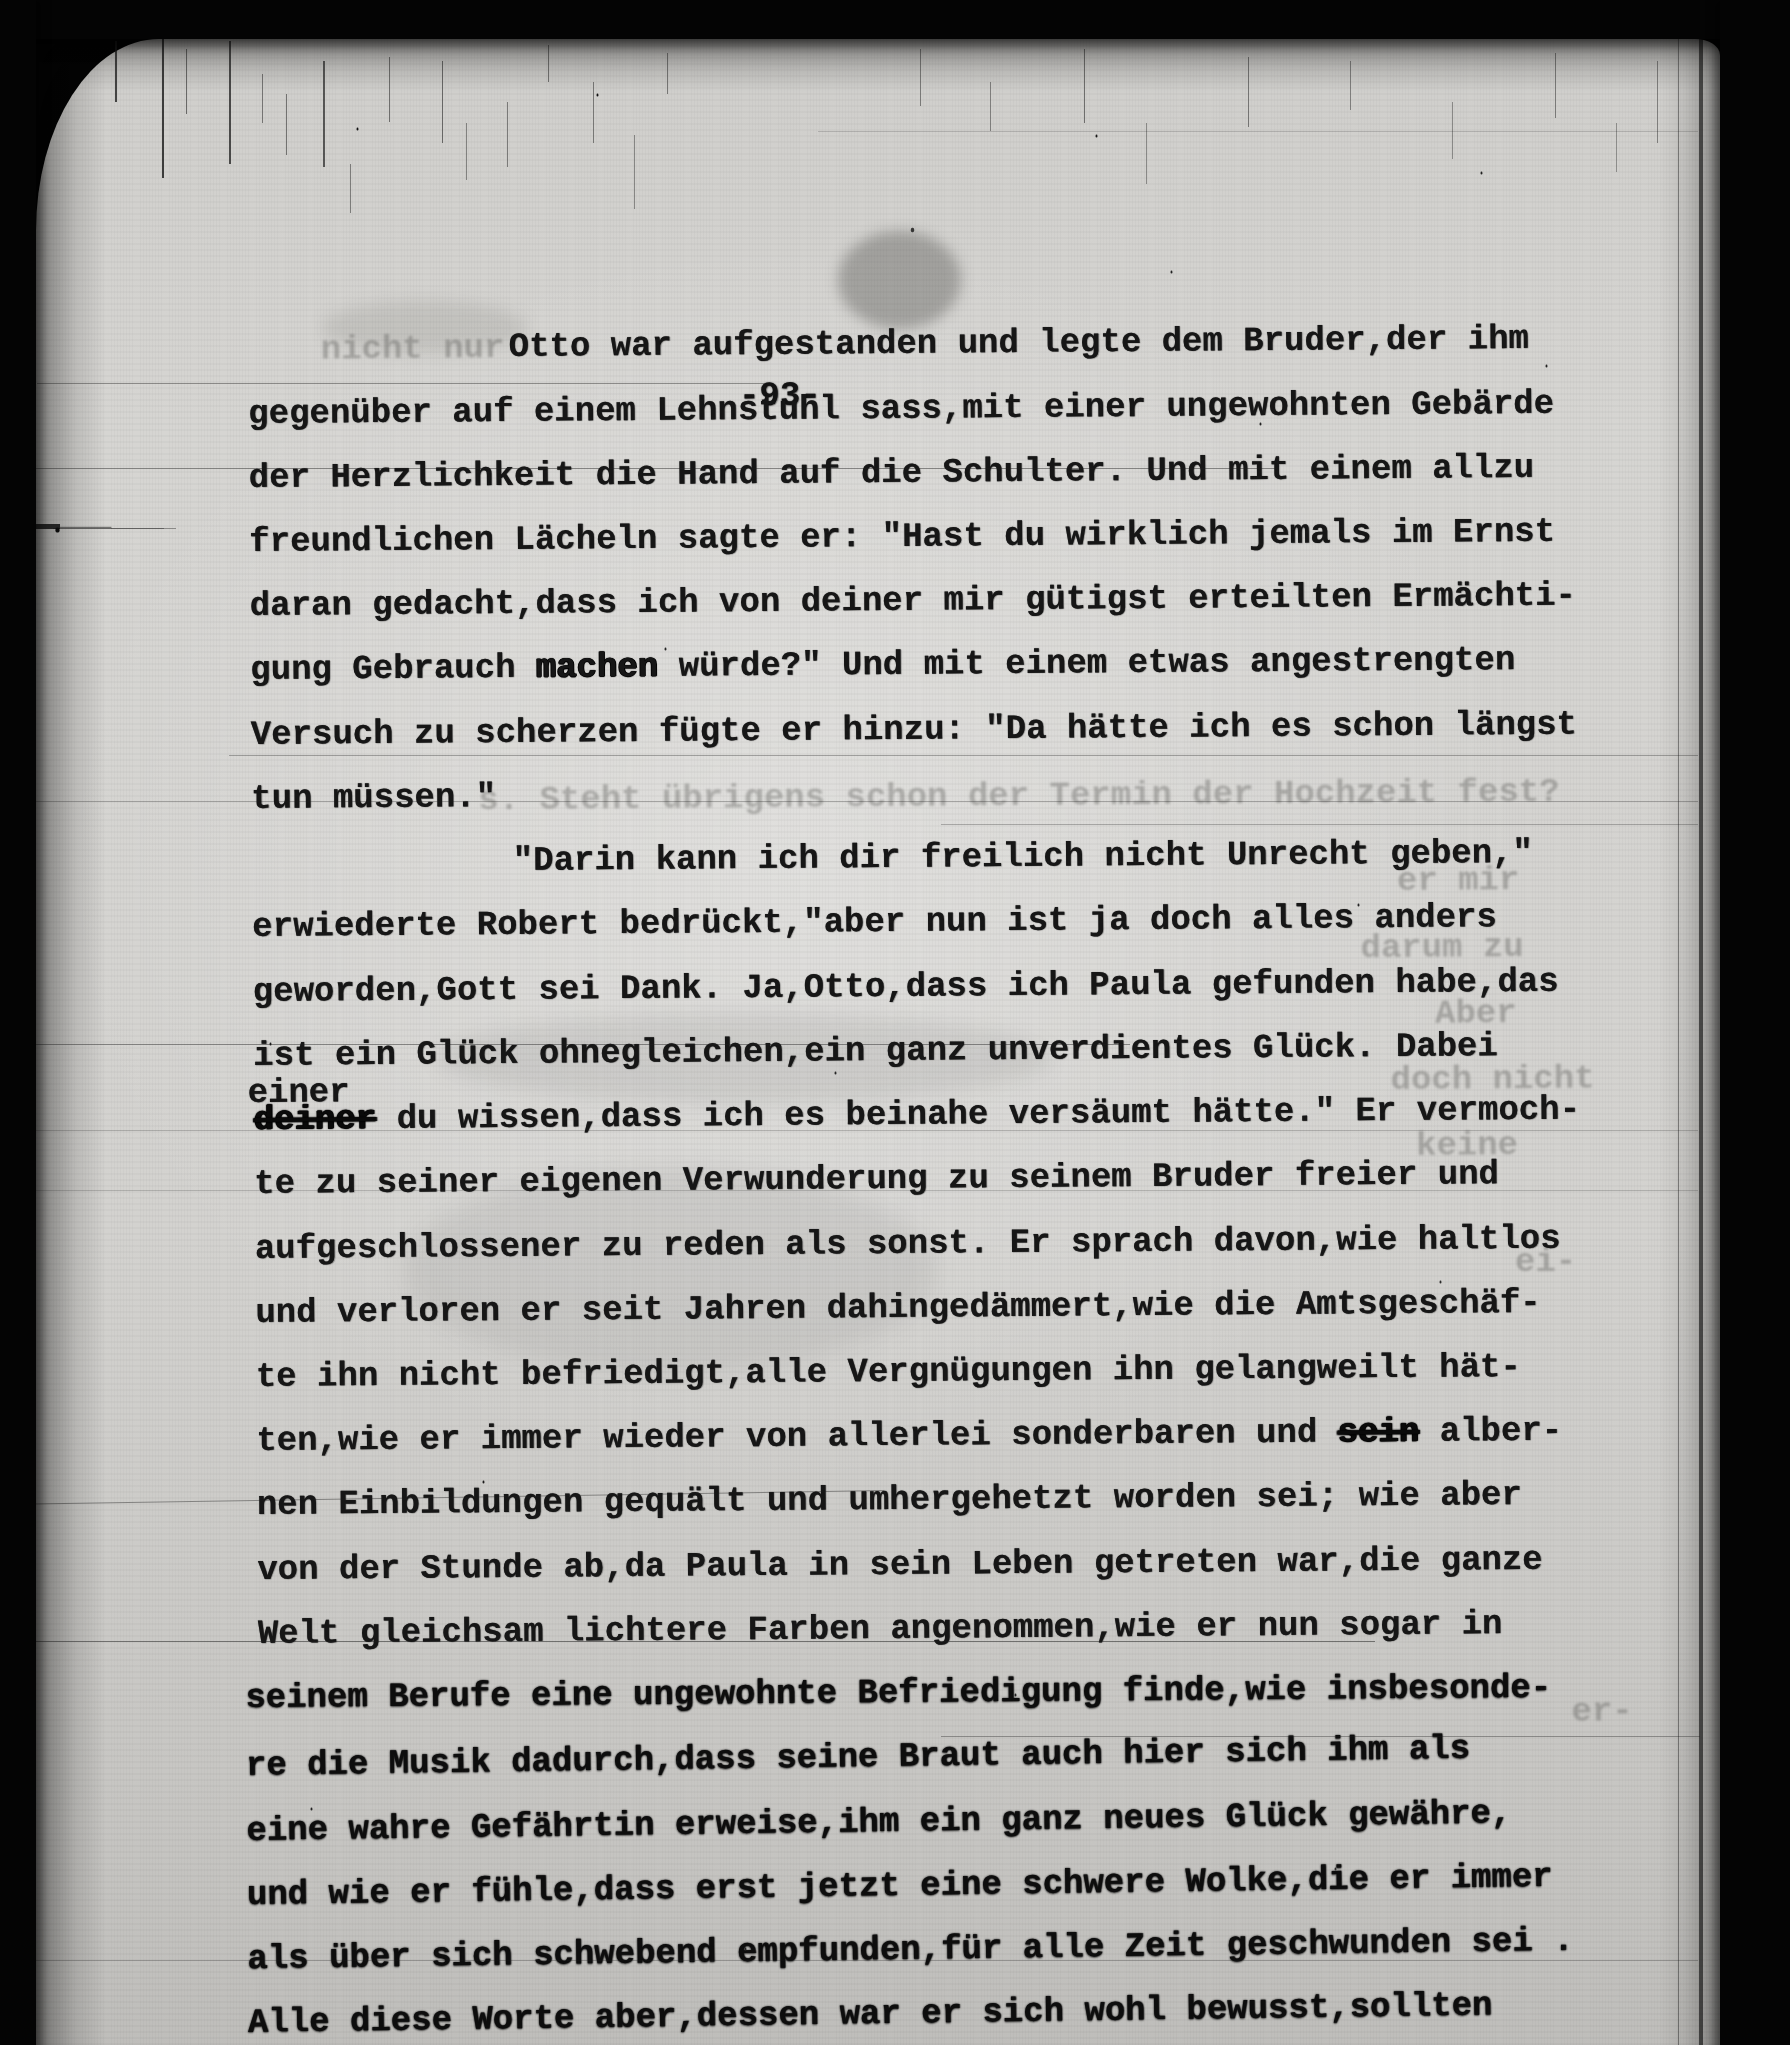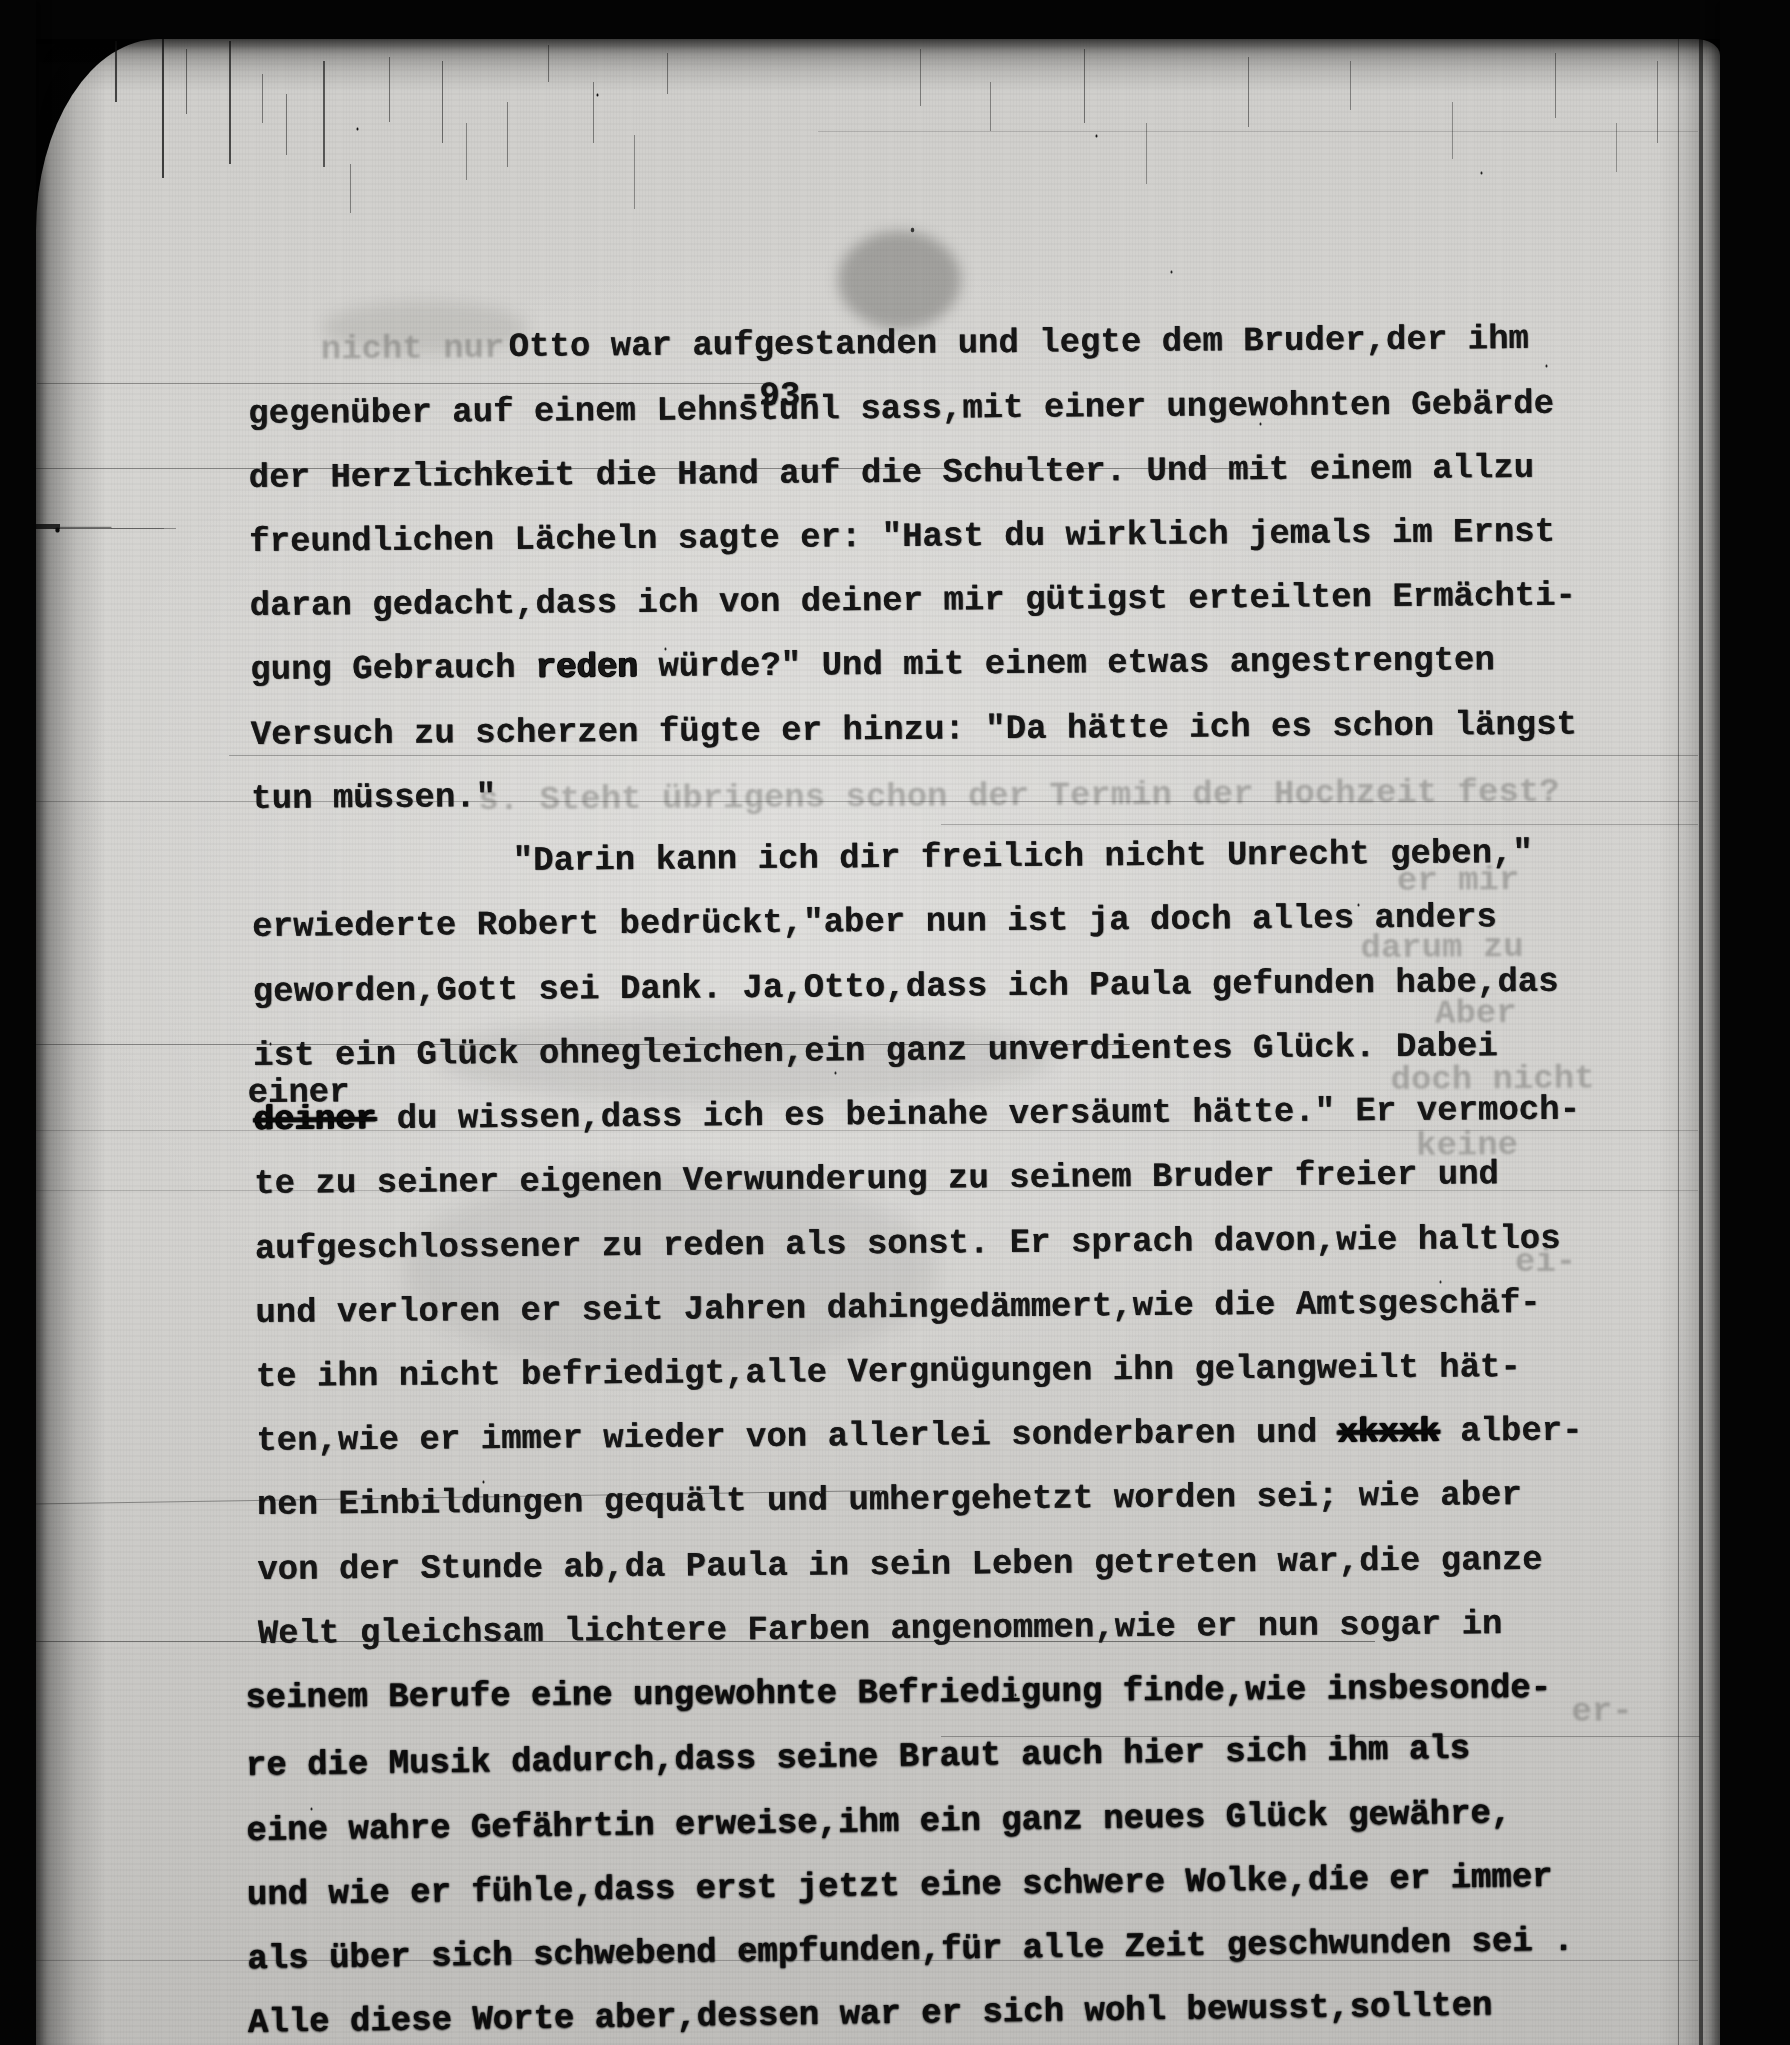--- a/index.html
+++ b/index.html
@@ -91,33 +91,33 @@
         <div class="ghost" style="left: 1416px; top: 1136px;">keine</div>
         <div class="ghost" style="left: 1514px; top: 1253px;">ei-</div>
         <div class="ghost" style="left: 1567px; top: 1703px;">er-</div>
       </div>
     <div id="lines">
         <div class="line" style="left: 515px; top: 327px;">Otto war aufgestanden und legte dem Bruder,der ihm</div>
         <div class="line" style="left: 254px; top: 392px;">gegenüber auf einem Lehnstuhl sass,mit einer ungewohnten Gebärde</div>
         <div class="line" style="left: 254px; top: 456px;">der Herzlichkeit die Hand auf die Schulter. Und mit einem allzu</div>
         <div class="line" style="left: 254px; top: 520px;">freundlichen Lächeln sagte er: "Hast du wirklich jemals im Ernst</div>
         <div class="line" style="left: 254px; top: 584px;">daran gedacht,dass ich von deiner mir gütigst erteilten Ermächti-</div>
-        <div class="line" style="left: 254px; top: 648px;"><span>gung Gebrauch </span><span class="over">reden</span><span> würde?" Und mit einem etwas angestrengten</span></div>
+        <div class="line" style="left: 254px; top: 648px;"><span>gung Gebrauch </span><span class="over">machen</span><span> würde?" Und mit einem etwas angestrengten</span></div>
         <div class="line" style="left: 254px; top: 713px;">Versuch zu scherzen fügte er hinzu: "Da hätte ich es schon längst</div>
         <div class="line" style="left: 254px; top: 777px;">tun müssen."</div>
         <div class="line" style="left: 515px; top: 841px;">"Darin kann ich dir freilich nicht Unrecht geben,"</div>
         <div class="line" style="left: 254px; top: 905px;">erwiederte Robert bedrückt,"aber nun ist ja doch alles anders</div>
         <div class="line" style="left: 254px; top: 970px;">geworden,Gott sei Dank. Ja,Otto,dass ich Paula gefunden habe,das</div>
         <div class="line" style="left: 254px; top: 1034px;">ist ein Glück ohnegleichen,ein ganz unverdientes Glück. Dabei</div>
         <div class="line" style="left: 254px; top: 1098px;"><span class="struck">deiner</span><span> du wissen,dass ich es beinahe versäumt hätte." Er vermoch-</span></div>
         <div class="line" style="left: 254px; top: 1162px;">te zu seiner eigenen Verwunderung zu seinem Bruder freier und</div>
         <div class="line" style="left: 254px; top: 1227px;">aufgeschlossener zu reden als sonst. Er sprach davon,wie haltlos</div>
         <div class="line" style="left: 254px; top: 1291px;">und verloren er seit Jahren dahingedämmert,wie die Amtsgeschäf-</div>
         <div class="line" style="left: 254px; top: 1355px;">te ihn nicht befriedigt,alle Vergnügungen ihn gelangweilt hät-</div>
-        <div class="line" style="left: 254px; top: 1419px;"><span>ten,wie er immer wieder von allerlei sonderbaren und </span><span class="struck">xkxxk</span><span> alber-</span></div>
+        <div class="line" style="left: 254px; top: 1419px;"><span>ten,wie er immer wieder von allerlei sonderbaren und </span><span class="struck">sein</span><span> alber-</span></div>
         <div class="line" style="left: 254px; top: 1483px;">nen Einbildungen gequält und umhergehetzt worden sei; wie aber</div>
         <div class="line" style="left: 254px; top: 1548px;">von der Stunde ab,da Paula in sein Leben getreten war,die ganze</div>
         <div class="line" style="left: 254px; top: 1612px;">Welt gleichsam lichtere Farben angenommen,wie er nun sogar in</div>
         <div class="line heavy" style="left: 241px; top: 1676px;">seinem Berufe eine ungewohnte Befriedigung finde,wie insbesonde-</div>
         <div class="line heavy" style="left: 241px; top: 1740px; transform: rotate(-0.35deg);">re die Musik dadurch,dass seine Braut auch hier sich ihm als</div>
         <div class="line heavy" style="left: 241px; top: 1805px; transform: rotate(-0.35deg);">eine wahre Gefährtin erweise,ihm ein ganz neues Glück gewähre,</div>
         <div class="line heavy" style="left: 241px; top: 1869px; transform: rotate(-0.35deg);">und wie er fühle,dass erst jetzt eine schwere Wolke,die er immer</div>
         <div class="line heavy" style="left: 241px; top: 1933px; transform: rotate(-0.35deg);">als über sich schwebend empfunden,für alle Zeit geschwunden sei .</div>
         <div class="line heavy" style="left: 241px; top: 1997px; transform: rotate(-0.35deg);">Alle diese Worte aber,dessen war er sich wohl bewusst,sollten</div>
         <div class="line" style="left: 248px; top: 1071px;">einer</div>

